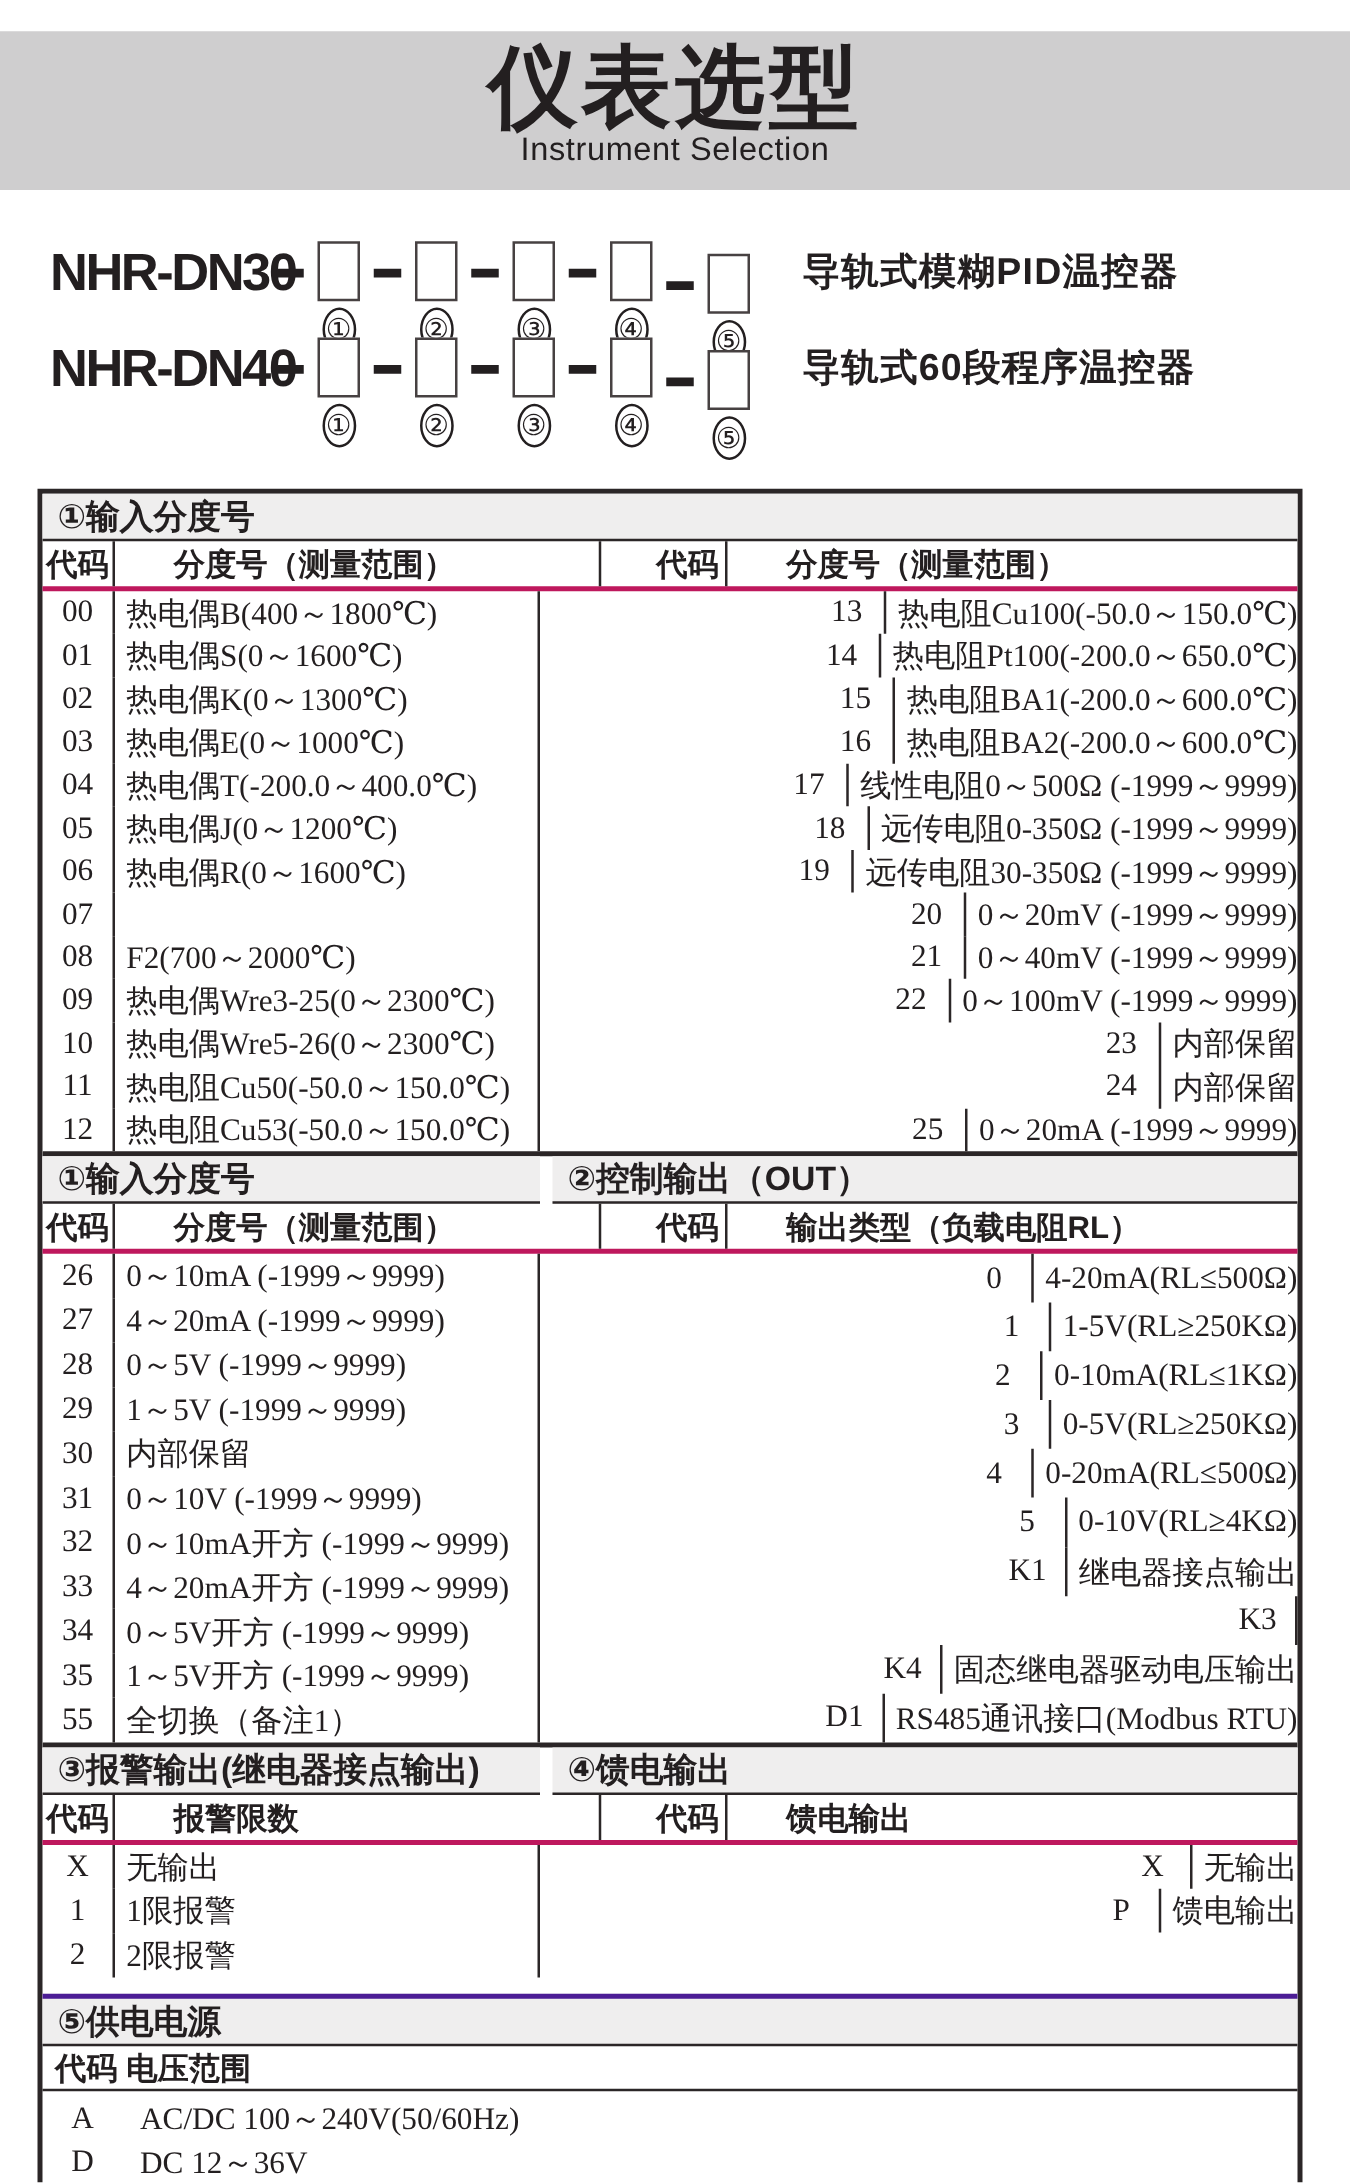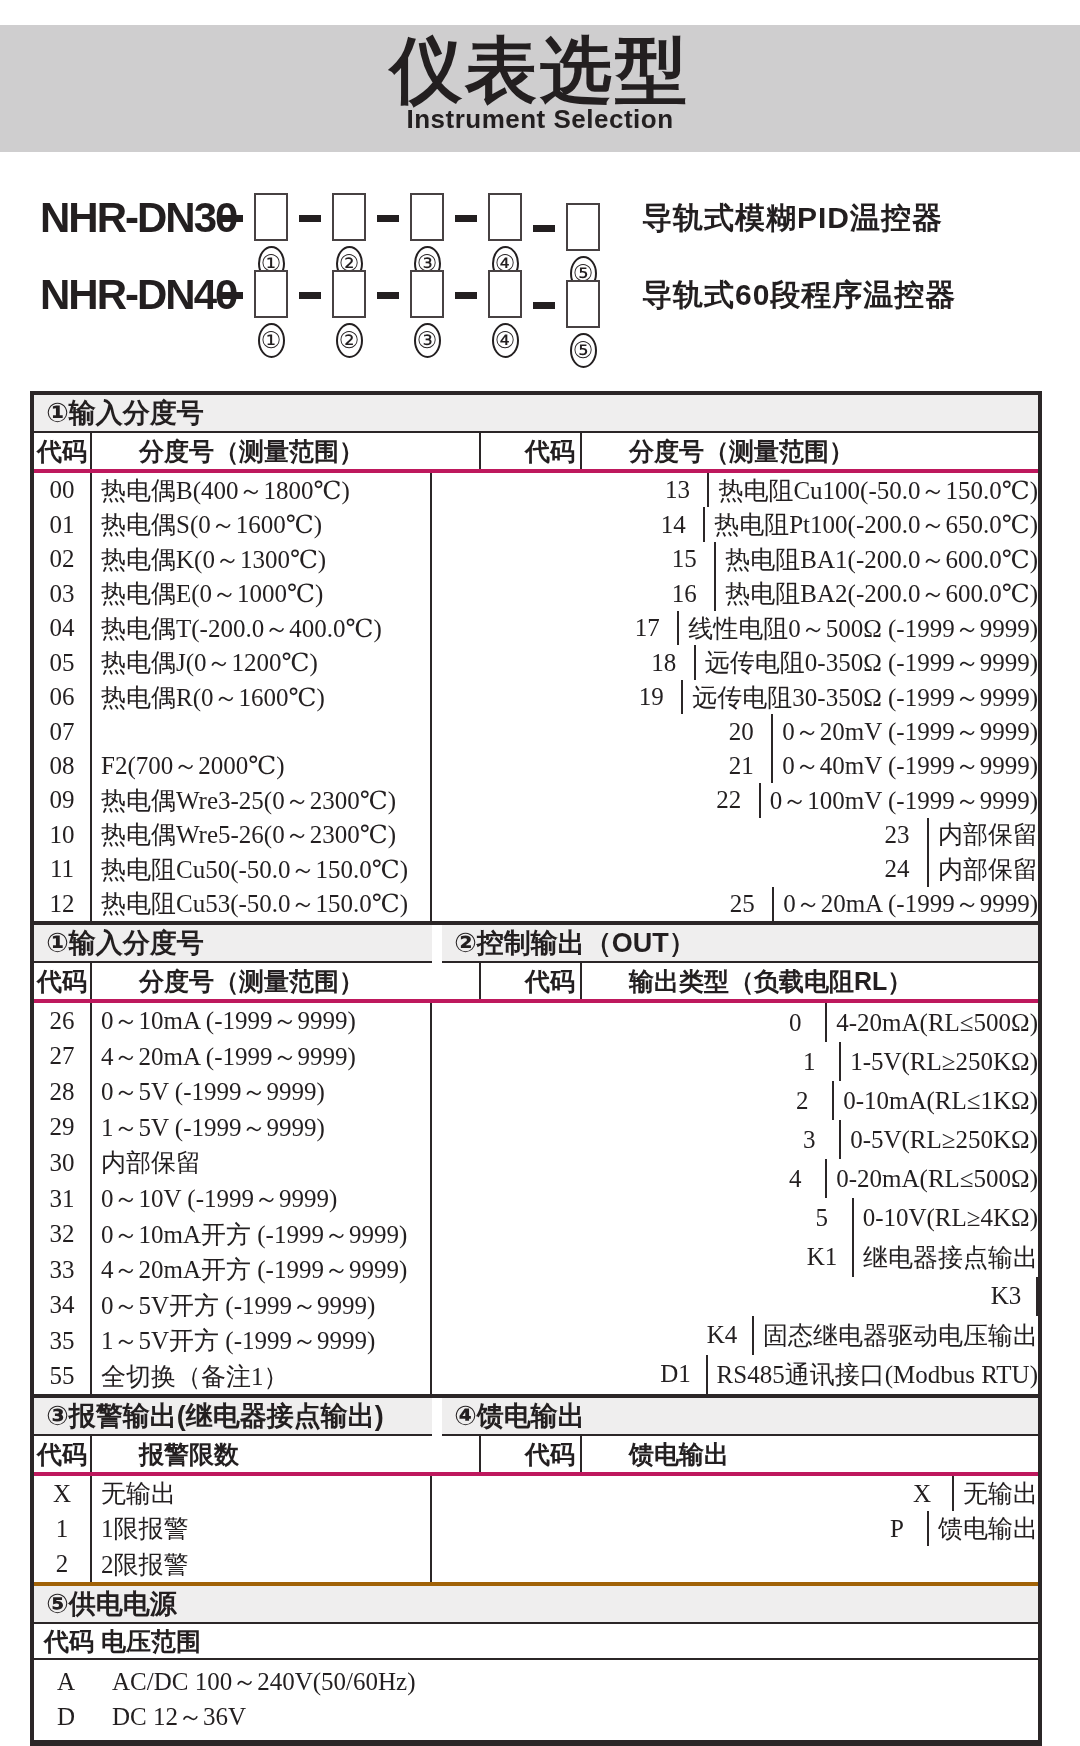--- a/index.html
+++ b/index.html
@@ -2,21 +2,21 @@
 <html><head>
 <meta charset="utf-8">
 <style>
   html,body{margin:0;padding:0;background:#ffffff;}
   .page{position:relative;width:1080px;height:1746px;background:#fff;color:#231f20;overflow:hidden;
         font-family:"Liberation Sans","DejaVu Sans",sans-serif;}
 
   
   .title-band{position:absolute;top:25px;left:0;width:1080px;height:127px;background:#cfcecf;text-align:center;}
   .title-band h1{margin:0;padding-top:10px;font-size:72px;line-height:70px;font-weight:bold;letter-spacing:3px;}
-  .title-sub{font-size:26px;line-height:28px;font-weight:700;letter-spacing:0.5px;}
+  .title-sub{font-size:26px;line-height:28px;font-weight:400;letter-spacing:0.5px;}
 
   
   .model-row{position:absolute;left:40px;display:flex;align-items:flex-start;white-space:nowrap;}
   .model-row.r1{top:193px;}
   .model-row.r2{top:270px;}
   .model-name{width:172px;font-weight:bold;font-size:42px;line-height:50px;letter-spacing:-2px;}
   .dash{width:22px;height:7px;background:#231f20;margin:22px 9px 0 9px;flex:none;}
   .slot{width:38px;display:flex;flex-direction:column;align-items:center;flex:none;}
   .slot .box{width:30px;height:44px;border:2px solid#474142;background:#fff;}
   .slot .circ{margin-top:5px;width:23px;height:31px;border:2px solid #231f20;border-radius:50%;
@@ -26,21 +26,21 @@
   .dash.d5{margin-top:32px;}
   .model-desc{margin-left:40px;font-weight:bold;font-size:30px;line-height:50px;letter-spacing:1px;}
 
   
   .sel-table{position:absolute;top:391px;left:30px;width:1012px;
              border:4px solid #2b2627;border-bottom-width:8px;box-sizing:border-box;}
   .serif{font-family:"Liberation Serif","DejaVu Serif",serif;}
 
   .band-full{height:36px;background:#efeeee;display:flex;align-items:center;padding-left:12px;
              font-size:27px;font-weight:bold;border-bottom:2px solid #2b2627;}
-  .band-full.thick-top{border-top:4px solid #a16207;}
+  .band-full.thick-top{border-top:4px solid #4c1d95;margin-top:13px;}
   .band-split{display:flex;background:#fff;border-top:4px solid #2b2627;}
   .band-split .bt{height:36px;background:#efeeee;display:flex;align-items:center;padding-left:12px;
                   font-size:27px;font-weight:bold;border-bottom:2px solid #2b2627;box-sizing:content-box;}
   .band-split .bt.left{width:386px;}
   .band-split .gap{width:10px;border-bottom:2px solid #fff;}
   .band-split .bt.right{flex:1;}
 
   .cols{display:flex;height:36px;border-bottom:4px solid #be185d;font-size:25px;font-weight:bold;gap:39px;}
   .cols .c-code{width:56px;flex:none;border-right:2px solid #2b2627;display:flex;align-items:center;justify-content:center;}
   .cols .c-val-l{width:340px;flex:none;border-right:2px solid #2b2627;display:flex;align-items:center;padding-left:8px;}

